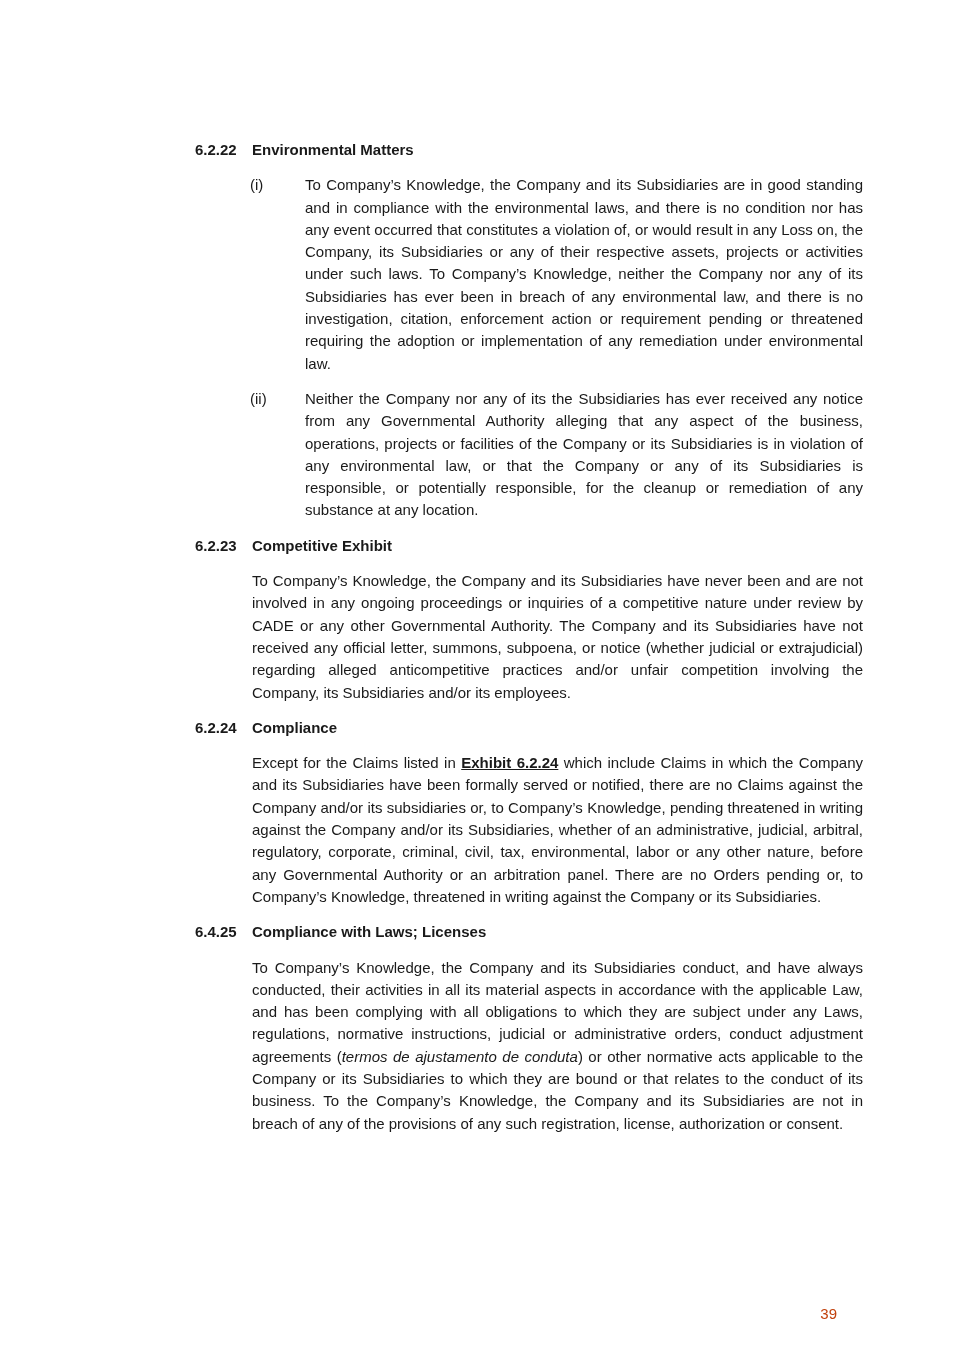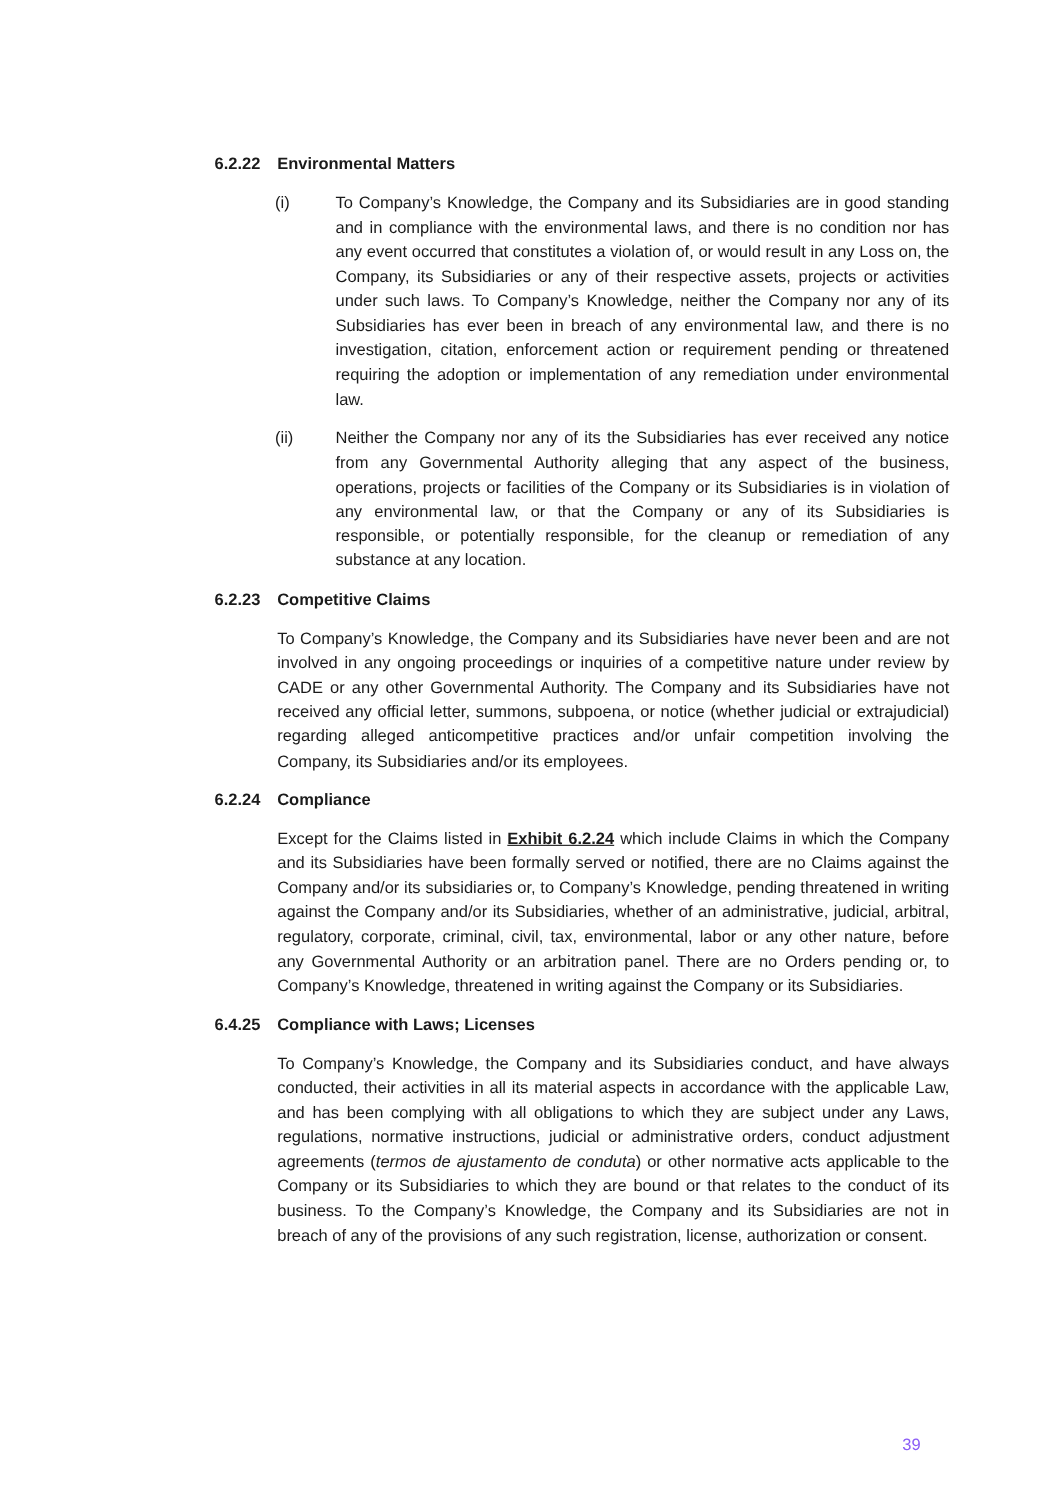--- a/index.html
+++ b/index.html
@@ -49,21 +49,21 @@
     text-align: justify;
   }
   .ref { font-weight: bold; text-decoration: underline; }
   .it { font-style: italic; }
   .page-footer {
     position: absolute;
     top: 1303px;
     right: 128px;
     font-size: 15px;
     line-height: 22.3px;
-    color: #8b5cf6;
+    color: #c2410c;
   }
 </style>
 </head>
 <body>
 
 <div class="page">
   <main class="content">
 
     <section>
       <h2 class="sec-heading">
@@ -76,21 +76,21 @@
       </div>
       <div class="list-item">
         <span class="item-label">(ii)</span>
         <p class="item-text">Neither the Company nor any of its the Subsidiaries has ever received any notice from any Governmental Authority alleging that any aspect of the business, operations, projects or facilities of the Company or its Subsidiaries is in violation of any environmental law, or that the Company or any of its Subsidiaries is responsible, or potentially responsible, for the cleanup or remediation of any substance at any location.</p>
       </div>
     </section>
 
     <section>
       <h2 class="sec-heading">
         <span class="sec-num">6.2.23</span>
-        <span class="sec-title">Competitive Claims</span>
+        <span class="sec-title">Competitive Exhibit</span>
       </h2>
       <p class="para">To Company’s Knowledge, the Company and its Subsidiaries have never been and are not involved in any ongoing proceedings or inquiries of a competitive nature under review by CADE or any other Governmental Authority. The Company and its Subsidiaries have not received any official letter, summons, subpoena, or notice (whether judicial or extrajudicial) regarding alleged anticompetitive practices and/or unfair competition involving the Company, its Subsidiaries and/or its employees.</p>
     </section>
 
     <section>
       <h2 class="sec-heading">
         <span class="sec-num">6.2.24</span>
         <span class="sec-title">Compliance</span>
       </h2>
       <p class="para"><span>Except for the Claims listed in </span><span class="ref">Exhibit 6.2.24</span><span> which include Claims in which the Company and its Subsidiaries have been formally served or notified, there are no Claims against the Company and/or its subsidiaries or, to Company’s Knowledge, pending threatened in writing against the Company and/or its Subsidiaries, whether of an administrative, judicial, arbitral, regulatory, corporate, criminal, civil, tax, environmental, labor or any other nature, before any Governmental Authority or an arbitration panel. There are no Orders pending or, to Company’s Knowledge, threatened in writing against the Company or its Subsidiaries.</span></p>

